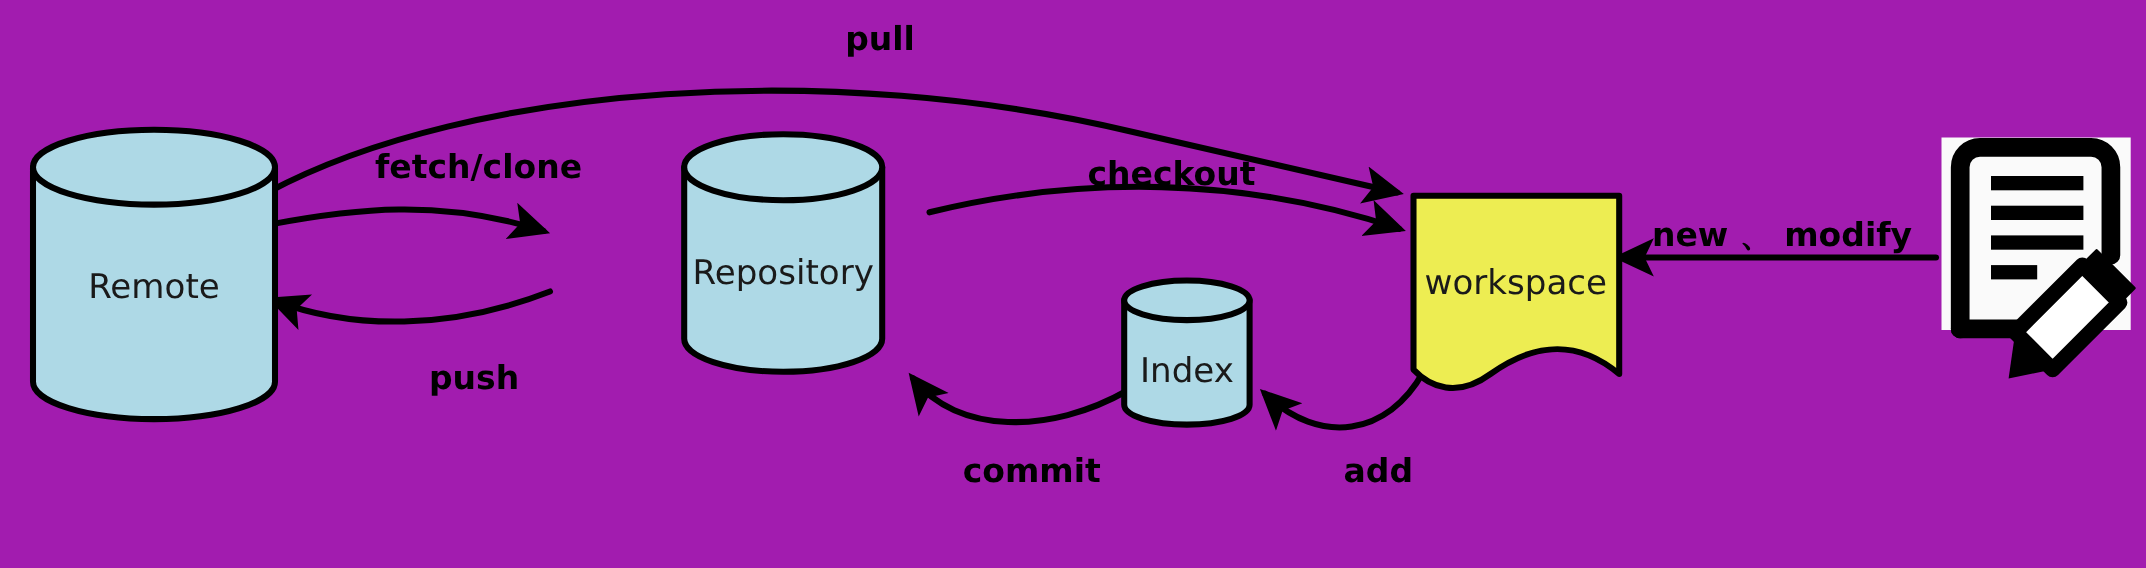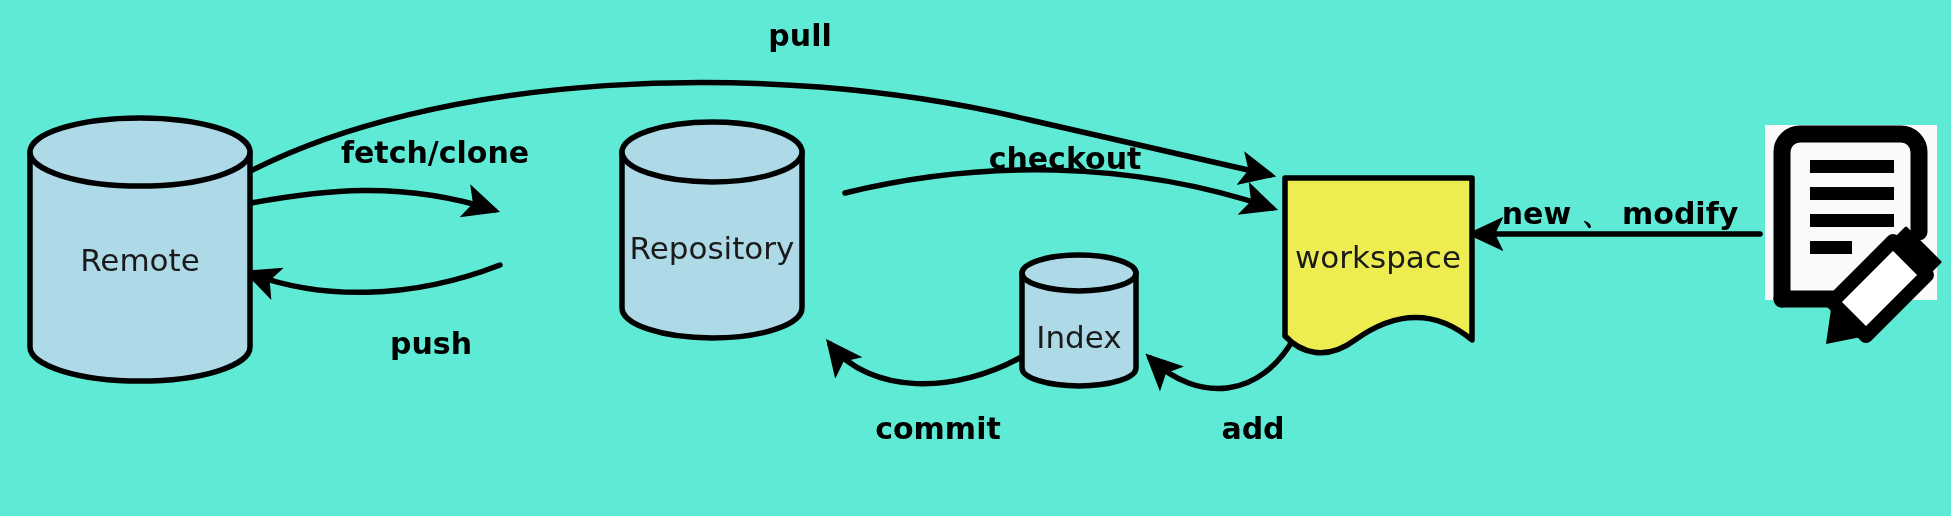--- a/index.html
+++ b/index.html
@@ -7,21 +7,21 @@
     padding: 0;
     background: #ffffff;
   }
   body {
     font-family: "DejaVu Sans", "Liberation Sans", sans-serif;
   }
   #canvas-wrap {
     position: relative;
     width: 1951px;
     height: 516px;
-    background: #5eead4;
+    background: #a21caf;
     overflow: hidden;
   }
   #git-diagram {
     display: block;
     width: 1951px;
     height: 516px;
   }
   .node-label {
     font-family: "DejaVu Sans", "Liberation Sans", sans-serif;
     font-size: 31px;

